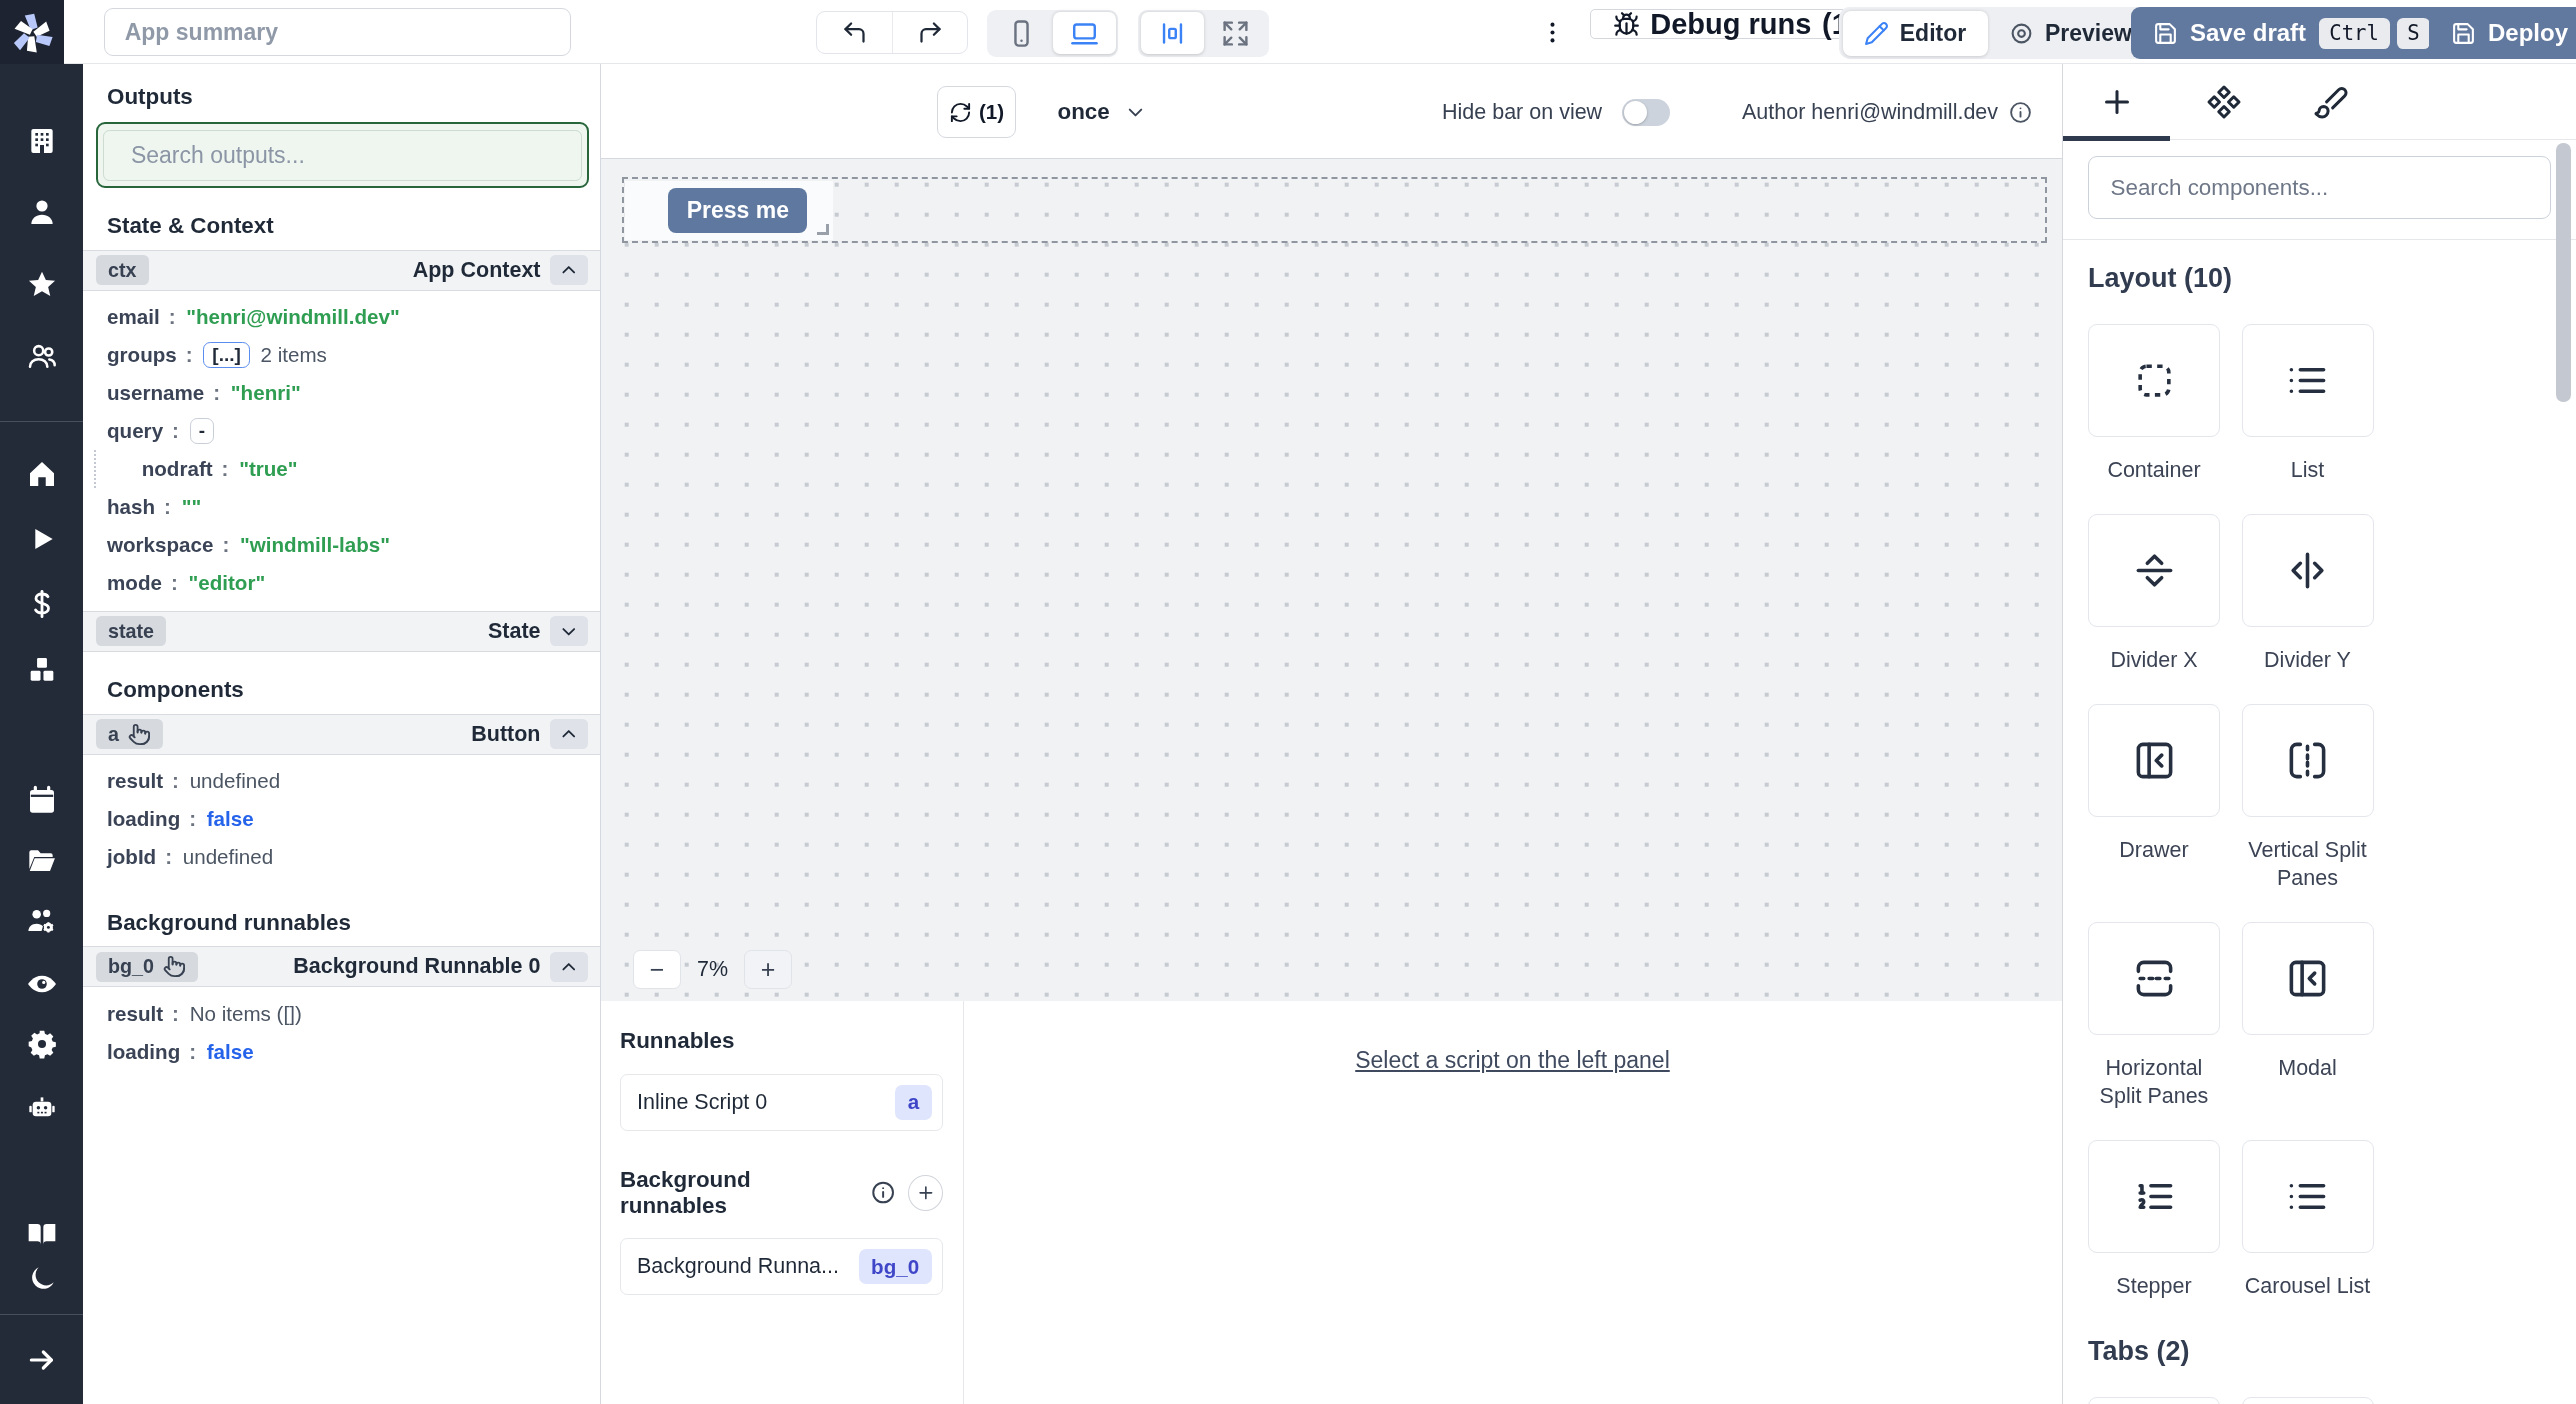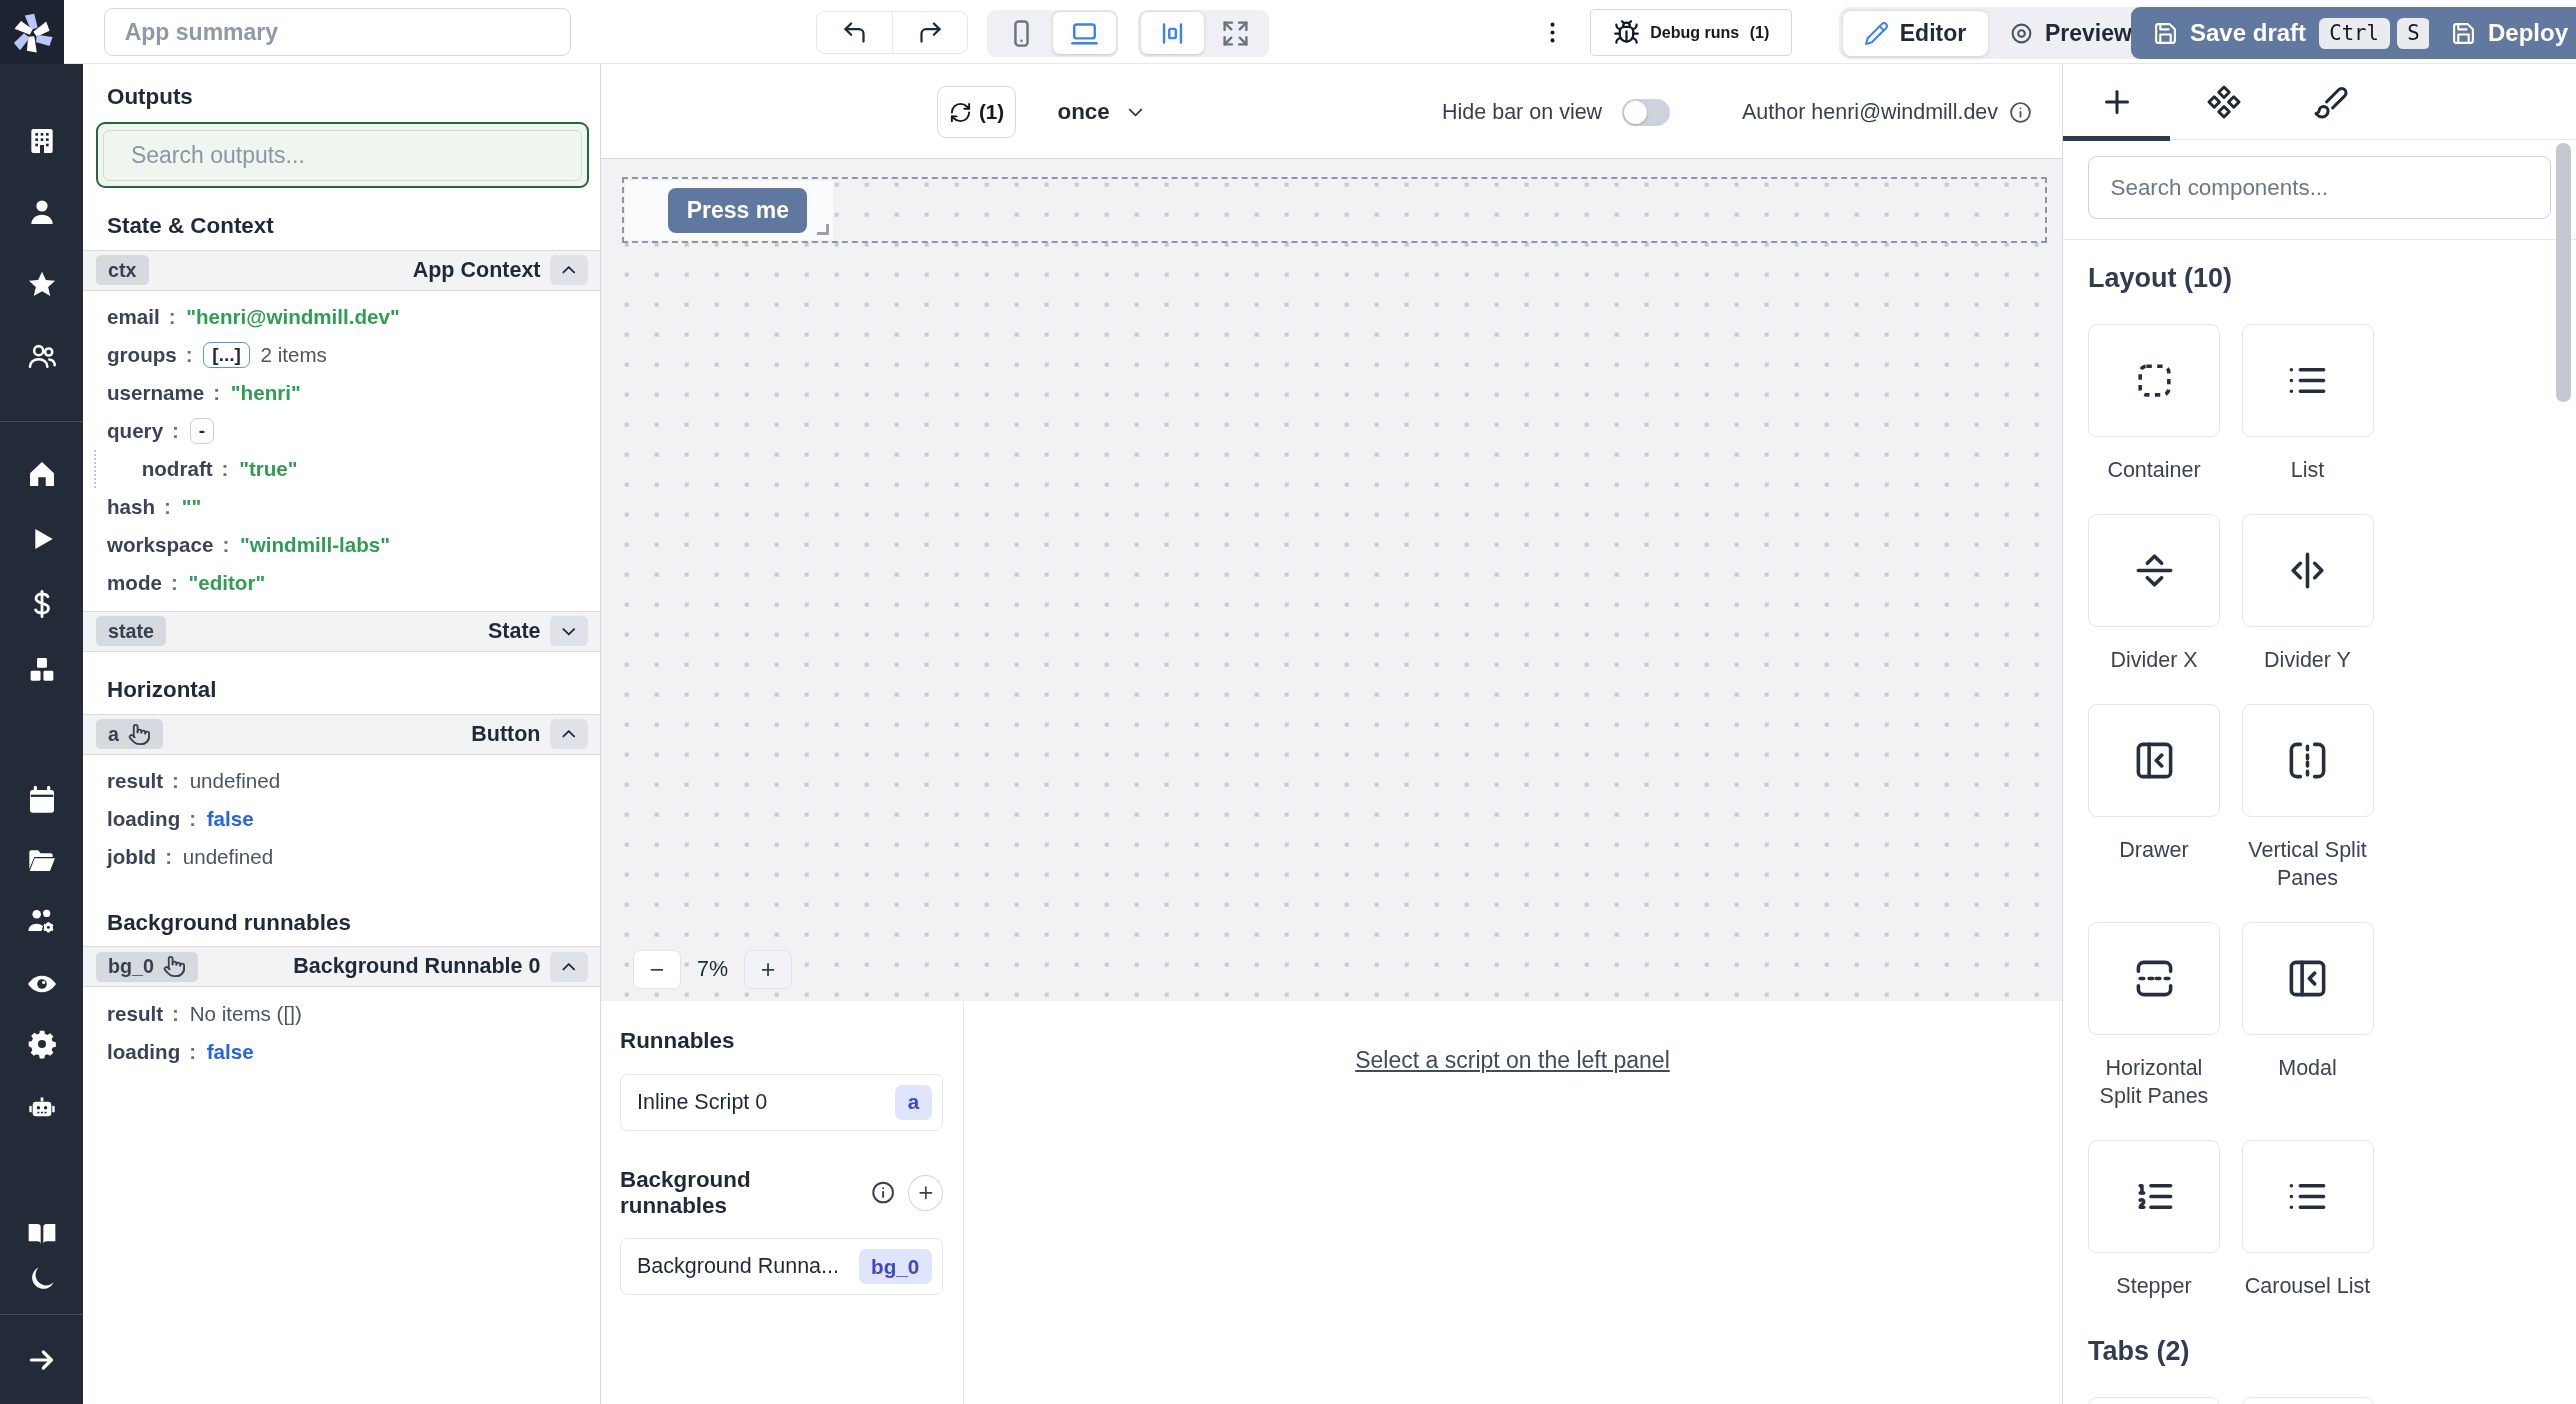--- a/index.html
+++ b/index.html
@@ -18,22 +18,22 @@
   .btn-group { top:10.7px; height:43px; display:flex; border:1.8px solid #e2e5ea; border-radius:9px; background:#fff; overflow:hidden; }
   .btn-group .seg { width:75px; display:flex; align-items:center; justify-content:center; color:#1f2937; }
   .btn-group .seg + .seg { border-left:1.8px solid #e8eaee; }
   .seg .icn { width:27px; height:27px; }
   .toggle-group { top:9.8px; height:47px; background:#eef0f3; border-radius:9px; display:flex; padding:2.7px; }
   .toggle-group .tseg { width:63px; border-radius:7.2px; display:flex; align-items:center; justify-content:center; color:#6b7280; }
   .toggle-group .tseg.active { background:#fff; box-shadow:0 0.9px 3.6px rgba(0,0,0,.18); color:#3b82f6; }
   .tseg .icn { width:29px; height:29px; }
   #kebab { left:1533px; top:12.5px; width:39px; height:39px; display:flex; align-items:center; justify-content:center; color:#111827; }
   #kebab .icn { width:27px; height:27px; }
-  #debug-btn { left:1590px; top:9px; height:47px; padding:0 21.5px; display:flex; align-items:center; gap:10.7px;
-    border:1.8px solid #d4d8de; border-radius:5px; background:#fff; font-size:16px; font-weight:700; color:#111827; }
+  #debug-btn { left:1590px; top:9px; height:30px; padding:0 21.5px; display:flex; align-items:center; gap:10.7px;
+    border:1.8px solid #d4d8de; border-radius:5px; background:#fff; font-size:29px; font-weight:700; color:#111827; }
   #debug-btn .icn { width:27px; height:27px; color:#111827; }
   #editor-group { left:1839px; top:7.2px; height:52px; background:#edeff2; border-radius:10.7px; display:flex; padding:3.6px; }
   .ep-seg { display:flex; align-items:center; gap:10.7px; padding:0 21.5px; border-radius:8px; font-size:23px; font-weight:700; color:#1f2937; }
   .ep-seg.active { background:#fff; box-shadow:0 0.9px 3.6px rgba(0,0,0,.15); }
   .ep-seg .icn { width:25px; height:25px; }
   #editor-seg .icn { color:#3b82f6; }
   #preview-seg .icn { color:#4b5563; }
   .blue-btn { top:7.2px; height:52px; background:#62799f; border-radius:9px; display:flex; align-items:center;
     gap:12.5px; padding:0 21.5px; color:#fff; font-size:24px; font-weight:700; }
   .blue-btn .icn { width:25px; height:25px; color:#fff; }
@@ -573,21 +573,21 @@
         <span class="grp-chev">
           <span class="icn">
             <svg viewBox="0 0 24 24">
               <g fill="none" stroke="currentColor" stroke-width="2" stroke-linecap="round" stroke-linejoin="round">
                 <path d="m6 9 6 6 6-6"></path>
               </g>
             </svg>
           </span>
         </span>
       </div>
-      <div class="op-h2">Horizontal</div>
+      <div class="op-h2">Components</div>
       <div class="grp-head">
         <span class="grp-id">
           <span>a</span>
           <span class="icn">
             <svg viewBox="0 0 24 24">
               <g fill="none" stroke="currentColor" stroke-width="1.9" stroke-linecap="round" stroke-linejoin="round">
                 <path d="M22 14a8 8 0 0 1-8 8"></path>
                 <path d="M18 11v-1a2 2 0 0 0-2-2 2 2 0 0 0-2 2"></path>
                 <path d="M14 10V9a2 2 0 0 0-2-2 2 2 0 0 0-2 2v1"></path>
                 <path d="M10 9.5V4a2 2 0 0 0-2-2 2 2 0 0 0-2 2v10"></path>

